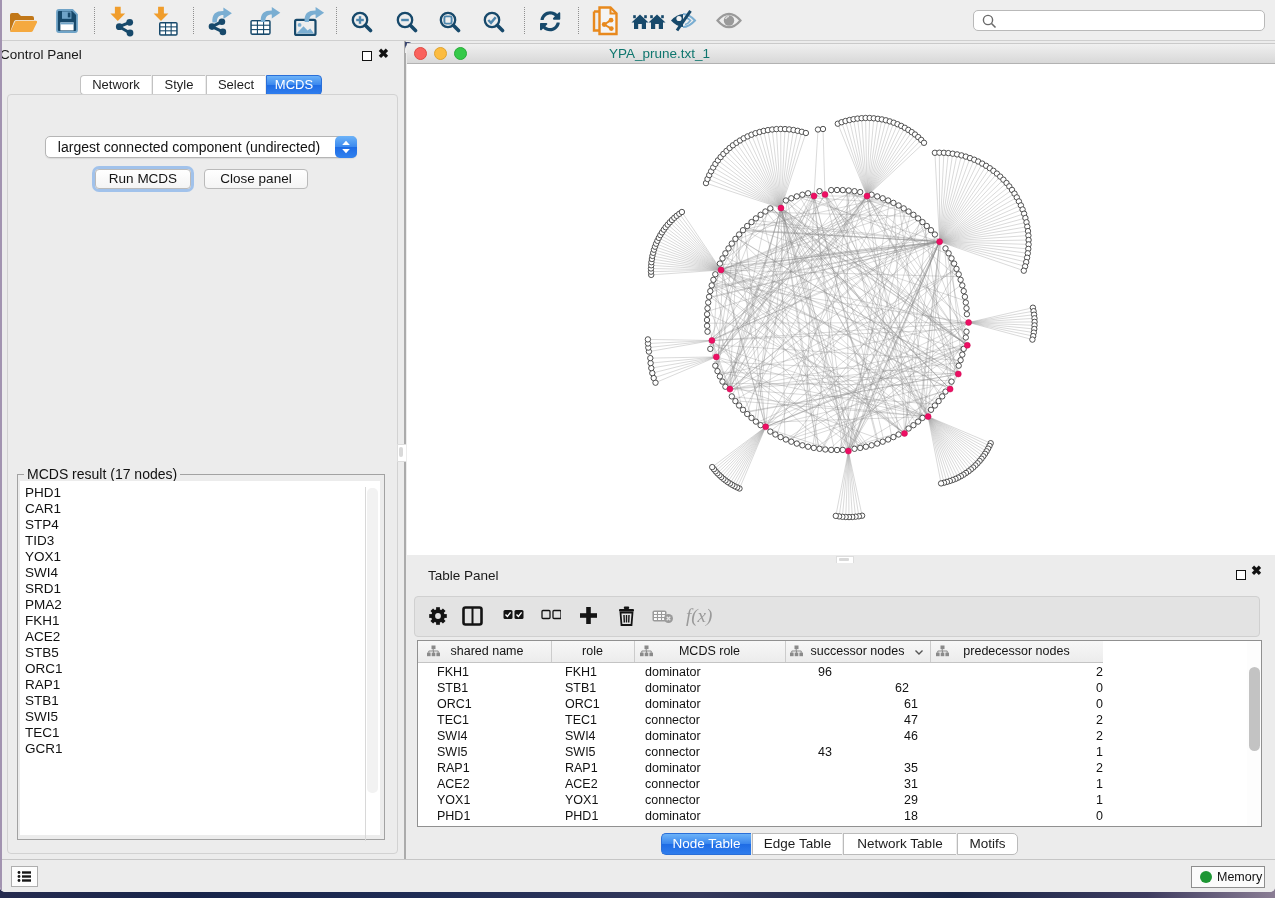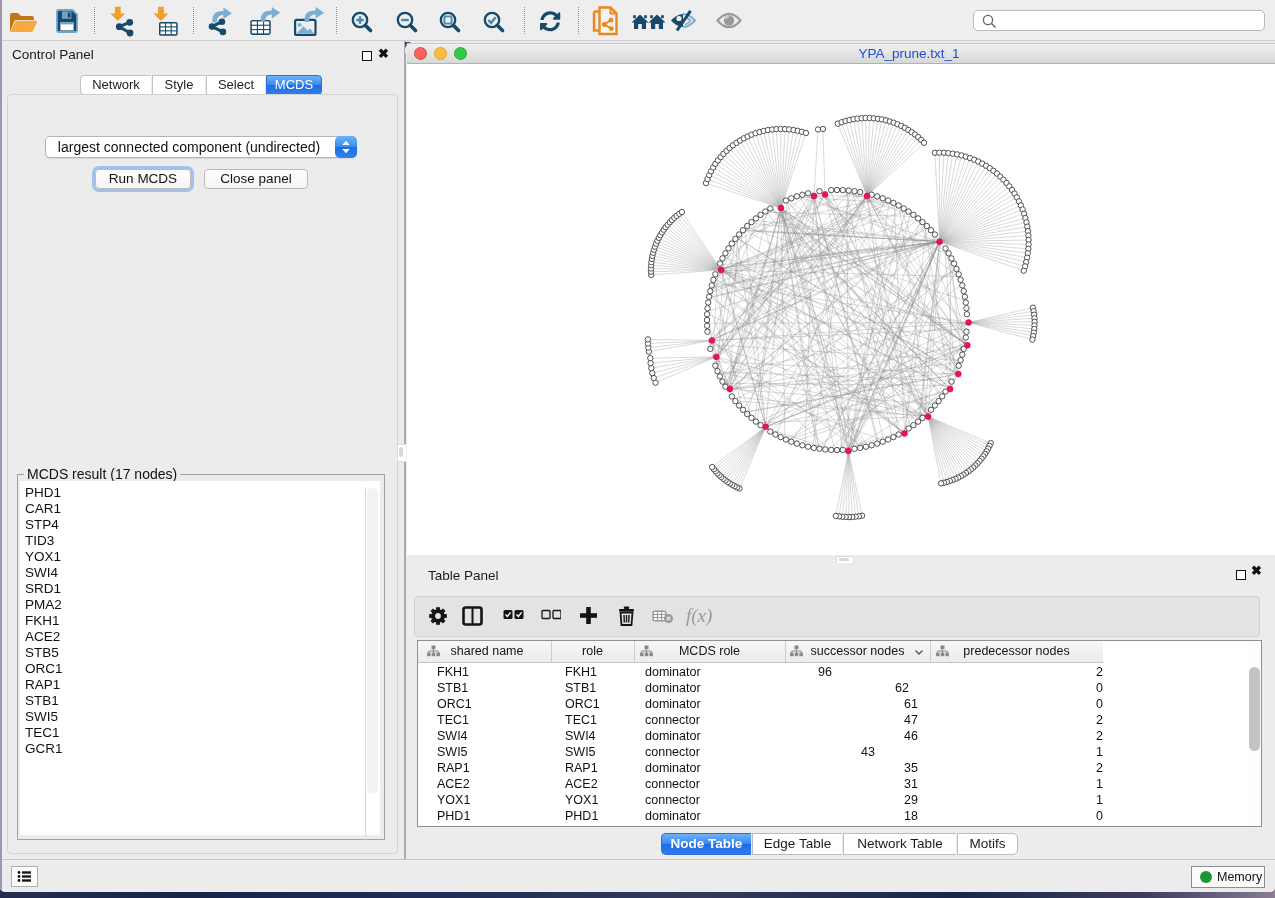--- a/index.html
+++ b/index.html
@@ -8,21 +8,21 @@
  background:linear-gradient(90deg,#262c50 0%,#17244a 15%,#202d56 35%,#35395c 55%,#192648 75%,#3e3c60 90%,#8a7d94 100%);}
 #win{position:absolute;left:0;top:0;width:1275px;height:892px;background:#ececec;
  border-bottom-left-radius:5px;border-bottom-right-radius:5px;overflow:hidden;}
 .abs{position:absolute;}
 #leftedge{position:absolute;left:0;top:0;width:2px;height:892px;background:#a293b0;}
 #toolbar{position:absolute;left:0;top:0;width:1275px;height:40px;background:#eeeeee;border-bottom:1px solid #cfcfcf;}
 .tsep{position:absolute;top:7px;height:27px;width:0;border-left:1px dotted #8f8f8f;}
 #searchbox{position:absolute;left:973px;top:10px;width:290px;height:19px;background:#fff;border:1px solid #b9b9b9;border-radius:5px;}
 #cpanel{position:absolute;left:0px;top:41px;width:402px;height:818px;background:#ececec;}
 .ptitle{font-size:13.5px;color:#1a1a1a;}
-#cptitle{position:absolute;left:12px;top:6px;}
+#cptitle{position:absolute;left:0;top:6px;}
 .flbtn{position:absolute;width:8px;height:8px;border:1.5px solid #111;background:#fff;}
 .xbtn{position:absolute;font-size:13px;font-weight:bold;color:#111;}
 #tabs{position:absolute;left:78px;top:34px;height:20px;}
 .tab{position:absolute;top:0;height:18px;background:#fff;border:1px solid #c2c2c2;border-right:none;
  font-size:13px;color:#1c1c1c;text-align:center;line-height:18px;}
 .tab.first{border-radius:4px 0 0 4px;}
 .tab.sel{background:linear-gradient(#6db3f8,#3a87ee 50%,#1e6ce5 50%,#2f7ded);border-color:#2a6fd8;color:#fff;border-radius:0 4px 4px 0;border-right:1px solid #2a6fd8;}
 #tabpane{position:absolute;left:7px;top:53px;width:389px;height:758px;border:1px solid #d2d2d2;border-radius:4px;background:#ececec;}
 #optlabel{position:absolute;left:0;top:71px;width:402px;text-align:center;font-size:14px;color:#141414;}
 #selbox{position:absolute;left:45px;top:95px;width:310px;height:20px;background:#fff;border:1px solid #b5b5b5;border-radius:5px;box-shadow:0 1px 1px rgba(0,0,0,0.08);}
@@ -230,40 +230,40 @@
 </div>
 </div>
 <div id="vline"></div>
 <div id="vhandle">
       <div class="in"></div>
     </div>
 <style>
 #netpanel{position:absolute;left:406px;top:41px;width:867px;height:515px;background:#ececec;}
 #nettitle{position:absolute;left:407px;top:43px;width:868px;height:19px;background:linear-gradient(#f0f0f0,#d8d8d8);border-top:1px solid #cacaca;border-bottom:1px solid #b2b2b2;}
 .tl{position:absolute;top:47px;width:11px;height:11px;border-radius:50%;}
-#nettext{position:absolute;left:609px;top:46px;width:600px;text-align:center;font-size:13.5px;color:#1d4ed8;}
+#nettext{position:absolute;left:609px;top:46px;width:600px;font-size:13.5px;color:#0f766e;}
 #netcanvas{position:absolute;left:407px;top:64px;width:868px;height:491px;background:#fff;}
 #corner{position:absolute;left:405px;top:42px;width:6px;height:6px;background:#3a4770;}
 #corner2{position:absolute;left:405px;top:42px;width:11px;height:11px;background:#ededed;border-top-left-radius:8px;}
 #hsplit{position:absolute;left:406px;top:555px;width:869px;height:8px;background:#ececec;}
 #hhandle{position:absolute;left:836px;top:556px;width:16px;height:7px;background:#fff;border:1px solid #ddd;}
 #hhandle .in{position:absolute;left:2px;top:1px;width:10px;height:3px;background:#d9d9d9;border-radius:1px;}
 #tpanel{position:absolute;left:406px;top:563px;width:867px;height:296px;background:#ececec;}
 #tptitle{position:absolute;left:428px;top:568px;text-align:center;}
 #ttoolbar{position:absolute;left:414px;top:596px;width:846px;height:41px;background:#e3e3e3;border:1px solid #d0d0d0;border-radius:4px;box-sizing:border-box;}
 #scrollpane{position:absolute;left:417px;top:640px;width:845px;height:187px;background:#fff;border:1px solid #909090;box-sizing:border-box;}
 #thead{position:absolute;left:418px;top:641px;width:685px;height:21px;background:linear-gradient(#f7f7f7,#ececec);border-bottom:1px solid #c4c4c4;}
 .hsep{position:absolute;top:641px;width:1px;height:21px;background:#cccccc;}
 .hcell{position:absolute;top:644px;font-size:12.5px;color:#141414;text-align:center;}
 .cell{position:absolute;font-size:12.5px;color:#121212;height:16px;line-height:16px;}
 #tscroll{position:absolute;left:1247px;top:641px;width:14px;height:185px;background:#fdfdfd;}
 #tthumb{position:absolute;left:1249px;top:667px;width:11px;height:84px;background:#c3c3c3;border-radius:5.5px;}
 #btabs{position:absolute;left:661px;top:833px;height:22px;}
 .btab{position:absolute;top:0;height:20px;background:#fff;border:1px solid #bbbbbb;border-right:none;font-size:13.5px;color:#1c1c1c;text-align:center;line-height:20px;}
-.btab.sel{background:linear-gradient(#6db3f8,#3a87ee 48%,#1e6ce5 52%,#2f7ded);border-color:#2a6fd8;color:#fff;border-radius:5px 0 0 5px;font-weight:bold;}
+.btab.sel{background:linear-gradient(#6db3f8,#3a87ee 48%,#1e6ce5 52%,#2f7ded);border-color:#2a6fd8;color:#fff;border-radius:5px 0 0 5px;}
 .btab.last{border-right:1px solid #bbb;border-radius:0 5px 5px 0;}
 #statusline{position:absolute;left:0;top:859px;width:1275px;height:1px;background:#c6c6c6;}
 #statusbar{position:absolute;left:0;top:860px;width:1275px;height:32px;background:#ececec;}
 #listbtn{position:absolute;left:11px;top:866px;width:25px;height:19px;background:#fdfdfd;border:1px solid #aeaeae;}
 #membtn{position:absolute;left:1191px;top:866px;width:72px;height:20px;background:#fbfbfb;border:1px solid #8e8e8e;}
 #memdot{position:absolute;left:8px;top:4px;width:12px;height:12px;border-radius:50%;background:#1d9634;}
 #memtxt{position:absolute;left:25px;top:3px;font-size:12.5px;color:#111;}
 </style>
 <div id="netpanel"></div>
 <div id="corner"></div>
@@ -740,21 +740,21 @@
     <div class="cell" style="left:818px;top:712px;width:100px;text-align:right">47</div>
     <div class="cell" style="left:1003px;top:712px;width:100px;text-align:right">2</div>
     <div class="cell" style="left:437px;top:728px">SWI4</div>
     <div class="cell" style="left:565px;top:728px">SWI4</div>
     <div class="cell" style="left:645px;top:728px">dominator</div>
     <div class="cell" style="left:818px;top:728px;width:100px;text-align:right">46</div>
     <div class="cell" style="left:1003px;top:728px;width:100px;text-align:right">2</div>
     <div class="cell" style="left:437px;top:744px">SWI5</div>
     <div class="cell" style="left:565px;top:744px">SWI5</div>
     <div class="cell" style="left:645px;top:744px">connector</div>
-    <div class="cell" style="left:818px;top:744px;width:100px;text-align:center">43</div>
+    <div class="cell" style="left:818px;top:744px;width:100px;text-align:left">43</div>
     <div class="cell" style="left:1003px;top:744px;width:100px;text-align:right">1</div>
     <div class="cell" style="left:437px;top:760px">RAP1</div>
     <div class="cell" style="left:565px;top:760px">RAP1</div>
     <div class="cell" style="left:645px;top:760px">dominator</div>
     <div class="cell" style="left:818px;top:760px;width:100px;text-align:right">35</div>
     <div class="cell" style="left:1003px;top:760px;width:100px;text-align:right">2</div>
     <div class="cell" style="left:437px;top:776px">ACE2</div>
     <div class="cell" style="left:565px;top:776px">ACE2</div>
     <div class="cell" style="left:645px;top:776px">connector</div>
     <div class="cell" style="left:818px;top:776px;width:100px;text-align:right">31</div>

